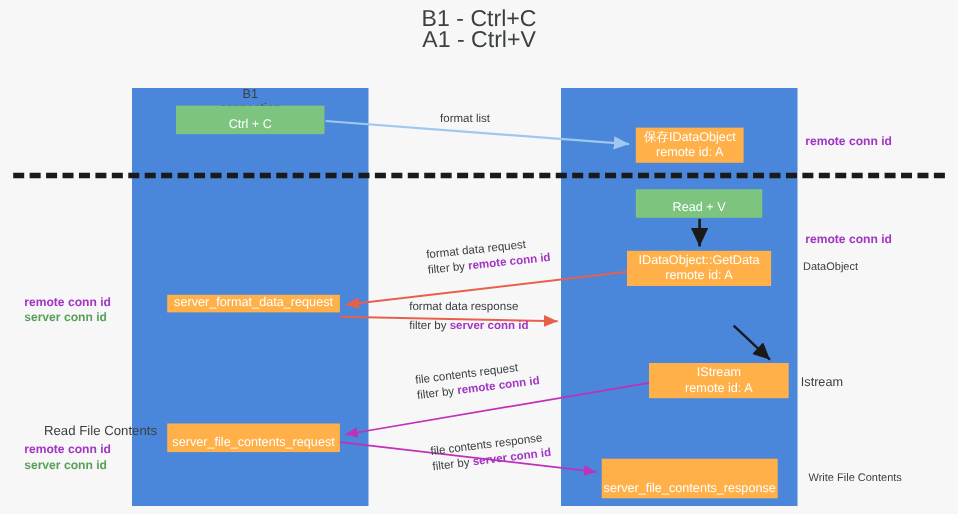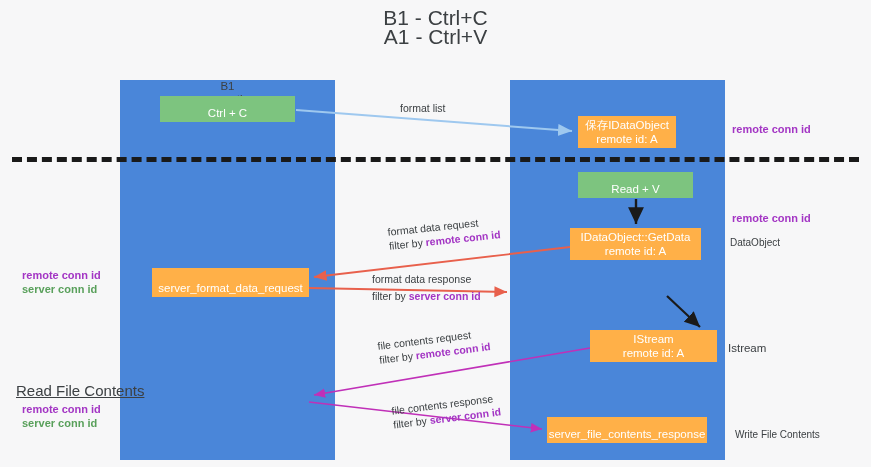--- a/index.html
+++ b/index.html
@@ -35,42 +35,42 @@
     text-align:center;color:#ffffff;font-size:11.5px;line-height:14px;
     box-sizing:border-box;padding:2px 4px;
   }
   .green{background:#7dc47f;}
   .orange{background:#ffb048;}
 
   #box-ctrlc{left:160px;top:96px;width:135px;height:26px;}
   #box-idataobject{left:578px;top:116px;width:98px;height:32px;}
   #box-ctrlv{left:578px;top:172px;width:115px;height:26px;}
   #box-getdata{left:570px;top:228px;width:131px;height:32px;}
-  #box-fmt-req{left:152px;top:268px;width:157px;height:29px;}
+  #box-fmt-req{left:152px;top:268px;width:157px;height:16px;}
   #box-fmt-resp{left:512px;top:280px;width:155px;height:26px;}
   #box-istream{left:590px;top:330px;width:127px;height:32px;}
   #box-file-req{left:152px;top:385px;width:157px;height:26px;}
-  #box-file-resp{left:547px;top:417px;width:160px;height:26px;}
+  #box-file-resp{left:547px;top:417px;width:160px;height:36px;}
 
   
   .side{
     position:absolute;font-size:11px;line-height:14px;font-weight:bold;
   }
   .purple{color:#a335c4;}
   .green-t{color:#59a05b;}
   .plain{font-weight:normal;color:#3c4043;}
 
   #lbl-r1{left:732px;top:122px;}
   #lbl-r2{left:732px;top:211px;}
   #lbl-dataobject{left:730px;top:236px;font-size:10px;}
   #lbl-istream{left:728px;top:341px;font-size:11.5px;}
   #lbl-write{left:735px;top:428px;font-size:10px;}
 
   #lbl-l1{left:22px;top:268px;}
-  #lbl-read{left:16px;top:384px;font-size:15px;text-decoration:underline;}
+  #lbl-read{left:40px;top:384px;font-size:12px;}
   #lbl-l2{left:22px;top:402px;}
 
   
   .edge-lbl{
     position:absolute;font-size:10.5px;line-height:14px;color:#3c4043;
     white-space:nowrap;
   }
   .edge-lbl b{font-weight:bold;}
 
   #e-formatlist{left:400px;top:101px;}
@@ -168,20 +168,23 @@
   </div>
 
 
   <div class="box orange" id="box-istream">
     <div>
       <div>IStream</div>
       <div>remote id: A</div>
     </div>
   </div>
 
+  <div class="box orange" id="box-file-req">
+    <span>server_file_contents_request</span>
+  </div>
 
   <div class="box orange" id="box-file-resp">
     <span>server_file_contents_response</span>
   </div>
 
   <div class="edge-lbl" id="e-formatlist">
     <div>format list</div>
   </div>
 
   <div class="edge-lbl" id="e-fdr">

